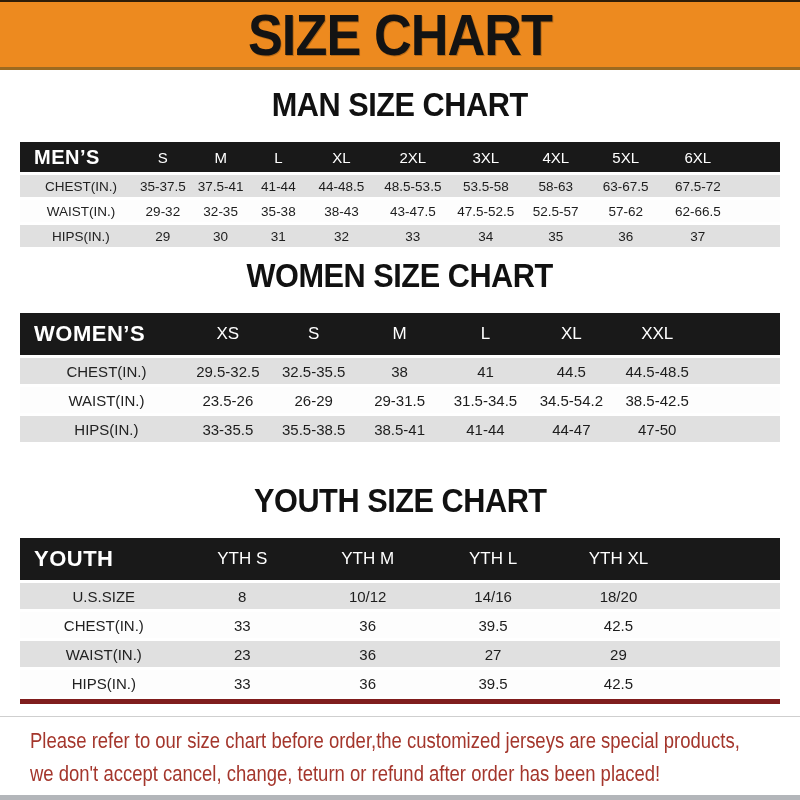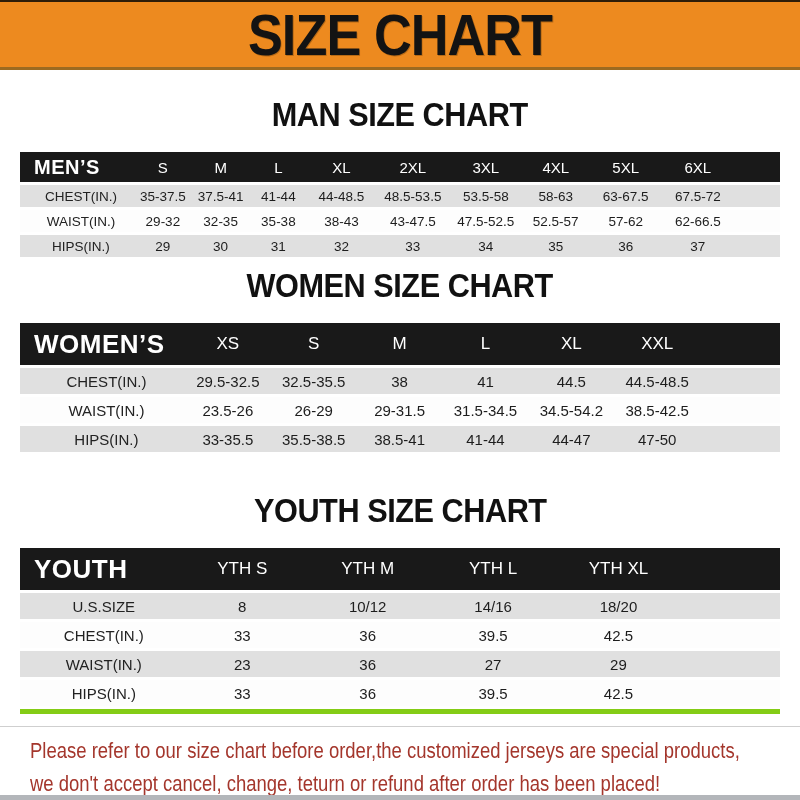--- a/index.html
+++ b/index.html
@@ -32,21 +32,21 @@
   
   .section-title {
     margin: 0; text-align: center;
     font-weight: bold; color: #111;
     line-height: 36px;
   }
   .section-title span {
     display: inline-block; font-size: 33px; font-weight: bold;
     letter-spacing: -0.5px; transform: scaleX(0.93); white-space: nowrap;
   }
-  .st-men   { margin-top: 27px; }
+  .st-men   { margin-top: 17px; }
   .st-women { margin-top: 8px; }
   .st-youth { margin-top: 38px; }
 
   
   .table-host { width: 760px; margin: 13px auto 0 auto; }
   table.size-table {
     width: 100%;
     border-collapse: separate;
     border-spacing: 0 3px;
     text-align: center;
@@ -56,31 +56,31 @@
     background: #191919; color: #ffffff;
     font-weight: normal; padding: 0;
   }
   .t-men  tr.bar th { height: 30px; font-size: 15px; }
   .t-big  tr.bar th { height: 42px; font-size: 17px; }
   tr.bar th.bar-label {
     text-align: left; padding-left: 14px;
     font-weight: bold; letter-spacing: 0.5px; margin-top: 36px;
   }
   .t-men tr.bar th.bar-label { font-size: 20px; }
-  .t-big tr.bar th.bar-label { font-size: 26px; }
+  .t-big tr.bar th.bar-label { font-size: 22px; }
 
   tbody td { color: #1d1d1d; padding: 0; }
   .t-men tbody tr { height: 22px; }
   .t-men tbody td { font-size: 13.5px; }
   .t-big tbody tr { height: 26px; }
   .t-big tbody td { font-size: 15px; }
   tbody tr.row-gray  td { background: #E0E0E0; }
   tbody tr.row-white td { background: #FDFDFD; }
   td.row-label { color: #222; padding-left: 8px; }
-  .t-youth-edge { border-bottom: 5px solid #84cc16; }
+  .t-youth-edge { border-bottom: 5px solid #7f1d1d; }
 
   
   .footer {
     margin: 12px 0 0 0;
     border-top: 1px solid #cfcfcf;
     padding: 7px 0 0 30px;
   }
   .footer-line {
     font-size: 22px; line-height: 33px;
     color: #A4362C;

